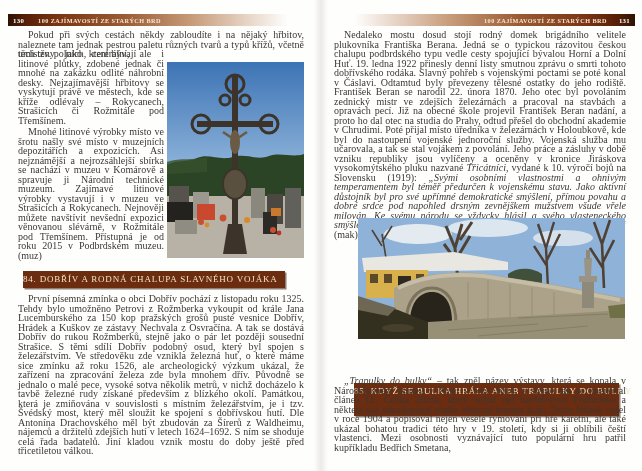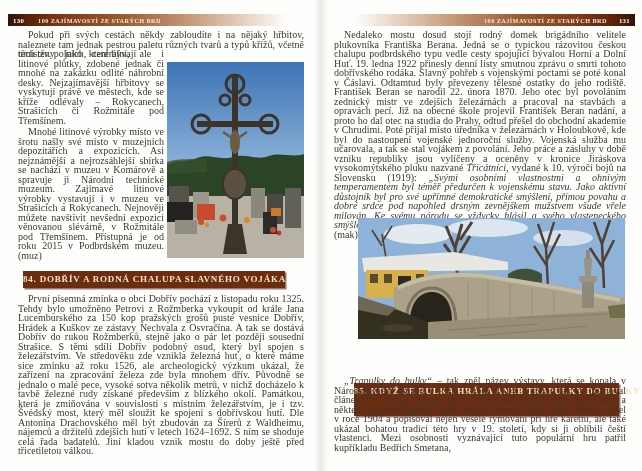--- a/index.html
+++ b/index.html
@@ -14,22 +14,22 @@
   .pageno{color:#ffffff;font-size:6.8px;font-weight:bold;letter-spacing:.3px;padding:0 5px;}
   .hdr-title{color:#f4e6d2;font-size:6.2px;font-weight:600;letter-spacing:.45px;white-space:nowrap;}
   .hdr-left .hdr-title{margin-left:9px;}
   .hdr-right .hdr-title{margin-right:7px;}
   
   .body-text{position:absolute;font-size:10px;line-height:9.5px;color:#3c3833;
              text-align:justify;margin:0;}
   .indent{text-indent:10px;}
   .it{font-style:italic;margin-top:24px;}
   
-  .sec-head{position:absolute;background:#6b2c10;color:#f3e3c2;font-size:9px;font-weight:700;
-            letter-spacing:.8px;line-height:16px;text-align:right;white-space:nowrap;
+  .sec-head{position:absolute;background:#6b2c10;color:#f3e3c2;font-size:9px;font-weight:400;
+            letter-spacing:.8px;line-height:16px;text-align:left;white-space:nowrap;
             box-shadow:1.5px 1.5px 0 rgba(52,16,2,.55);}
   
   .photo{position:absolute;display:block;}
   .spine{position:absolute;top:0;left:314px;width:14px;height:471px;
          background:linear-gradient(to right,rgba(0,0,0,0) 0%,rgba(80,60,40,.10) 50%,rgba(0,0,0,0) 100%);}
 </style>
 </head>
 <body>
 
 <div id="spread">

